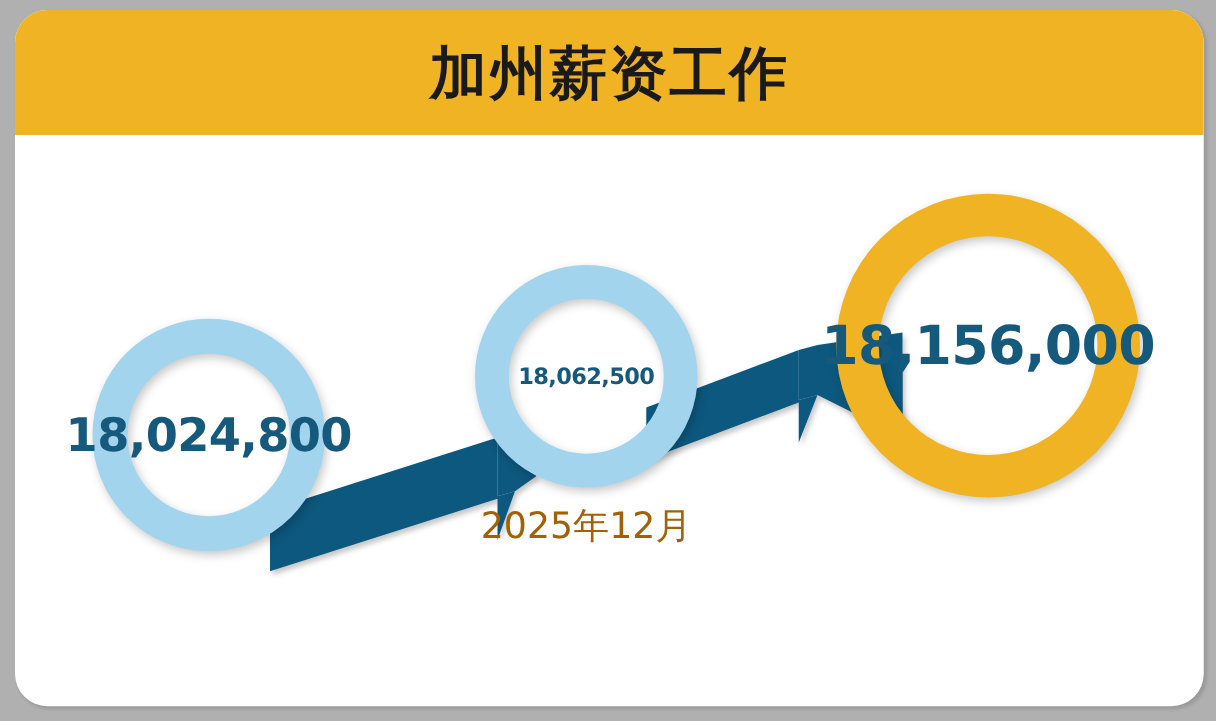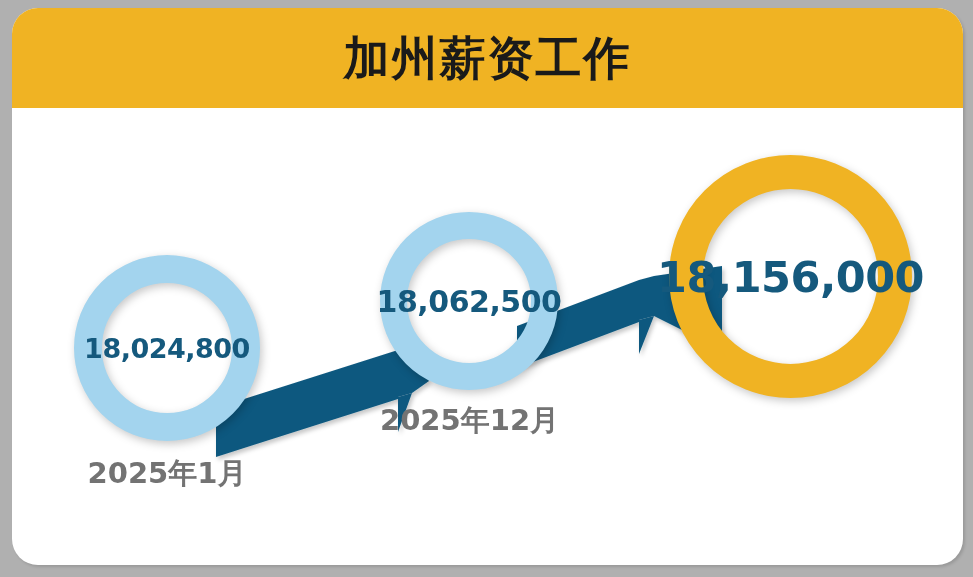--- a/index.html
+++ b/index.html
@@ -91,36 +91,36 @@
     white-space: nowrap;
     letter-spacing: -0.5px;
   }
 
   .node-label {
     position: absolute;
     width: 100%;
     text-align: center;
     font-family: "DejaVu Sans", "Liberation Sans", sans-serif;
     font-size: 29px;
-    font-weight: 700;
-    color: #737373;
+    font-weight: 400;
+    color: #a16207;
     white-space: nowrap;
     line-height: 1;
   }
 
   
   #node-1 { left: 62px; top: 147px; width: 186px; height: 186px; }
   #node-1 .ring { width: 186px; height: 186px; border: 28px solid #a3d4ee; }
-  #node-1 .value { font-size: 27px; }
+  #node-1 .value { font-size: 37px; }
   #node-1 .node-label { top: 204px; }
 
   
   #node-2 { left: 368px; top: 104px; width: 178px; height: 178px; }
   #node-2 .ring { width: 178px; height: 178px; border: 27px solid #a3d4ee; }
-  #node-2 .value { font-size: 30px; }
+  #node-2 .value { font-size: 18px; }
   #node-2 .node-label { top: 194px; }
 
   
   #node-3 { left: 657px; top: 47px; width: 243px; height: 243px; }
   #node-3 .ring { width: 243px; height: 243px; border: 34px solid #f0b323; }
   #node-3 .value { font-size: 43px; }
   #node-3 .node-label { top: 262px; }
 </style>
 </head>
 <body>
@@ -159,21 +159,20 @@
           <polygon points="122,22 137,18 156,46 137,58 122,62" fill="#10597f"></polygon>
           <polygon points="137,18 205,8 205,92 137,58" fill="#10597f"></polygon>
           <polygon points="156,46 205,35 205,75 156,62" fill="#10597f"></polygon>
         </g>
       </svg>
     </div>
 
     <div class="node" id="node-1">
       <div class="ring" style="border-color: rgb(163, 212, 238);"></div>
       <div class="value">18,024,800</div>
-      <div class="node-label">2025年1月</div>
     </div>
 
     <div class="node" id="node-2">
       <div class="ring" style="border-color: rgb(163, 212, 238);"></div>
       <div class="value">18,062,500</div>
       <div class="node-label">2025年12月</div>
     </div>
 
     <div class="node" id="node-3">
       <div class="ring" style="border-color: rgb(240, 179, 35);"></div>

